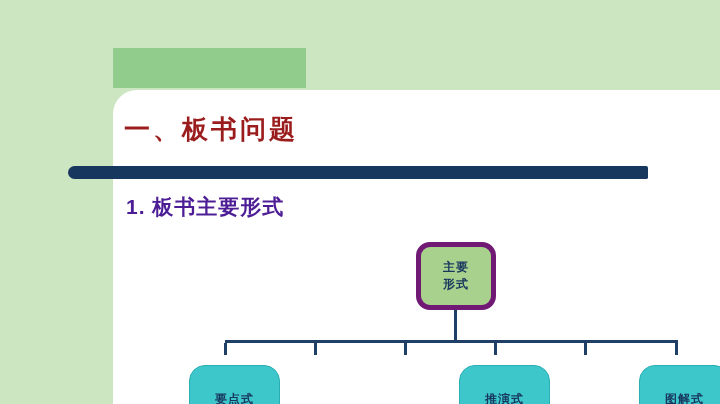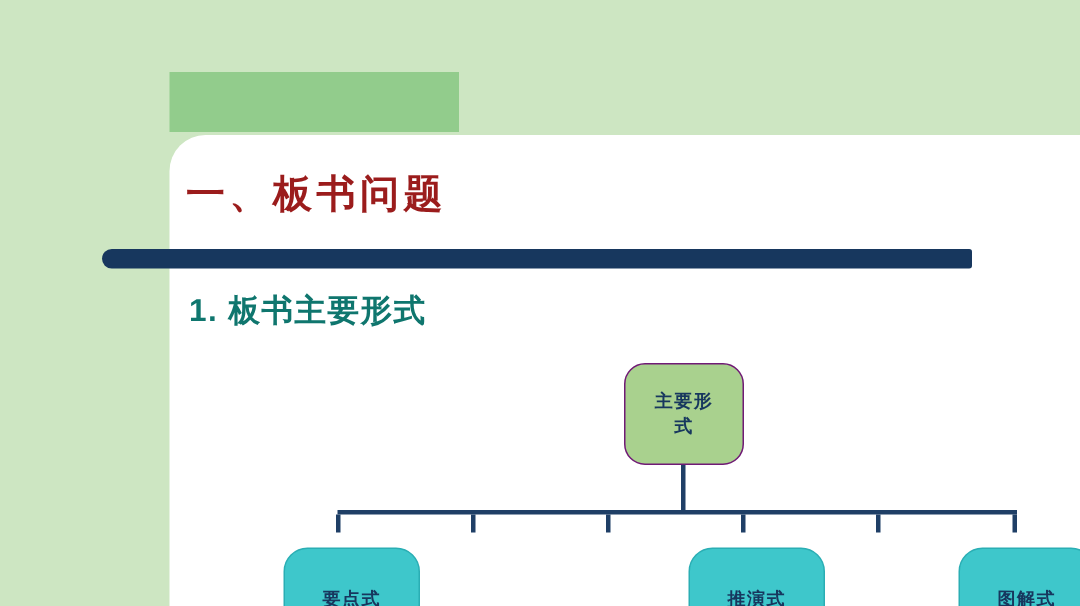--- a/index.html
+++ b/index.html
@@ -36,40 +36,40 @@
     left: 20px; top: 118px;
     width: 580px; height: 13px;
     background: #17375e;
     border-radius: 7px 2px 2px 7px;
   }
   .section-heading {
     position: absolute;
     left: 78px; top: 145px;
     font-size: 21px;
     font-weight: bold;
-    color: #0f766e;
+    color: #4c1d95;
     letter-spacing: 1px;
   }
   .org-chart { position: absolute; left: 0; top: 0; width: 720px; height: 404px; }
   .node {
     position: absolute;
     display: flex;
     align-items: center;
     justify-content: center;
     font-weight: bold;
     font-size: 12px;
     color: #17375e;
     text-align: center;
     letter-spacing: 1px;
   }
   .root-node {
     left: 352px; top: 178px;
     width: 80px; height: 68px;
     background: #a9d18e;
-    border: 1px solid #701a75;
+    border: 5px solid #701a75;
     border-radius: 14px;
   }
   .child-node {
     top: 301px;
     width: 91px; height: 68px;
     background: #3ec7cb;
     border: 1px solid #2aaeb4;
     border-radius: 16px;
   }
   .conn { position: absolute; background: #1f3f66; }

